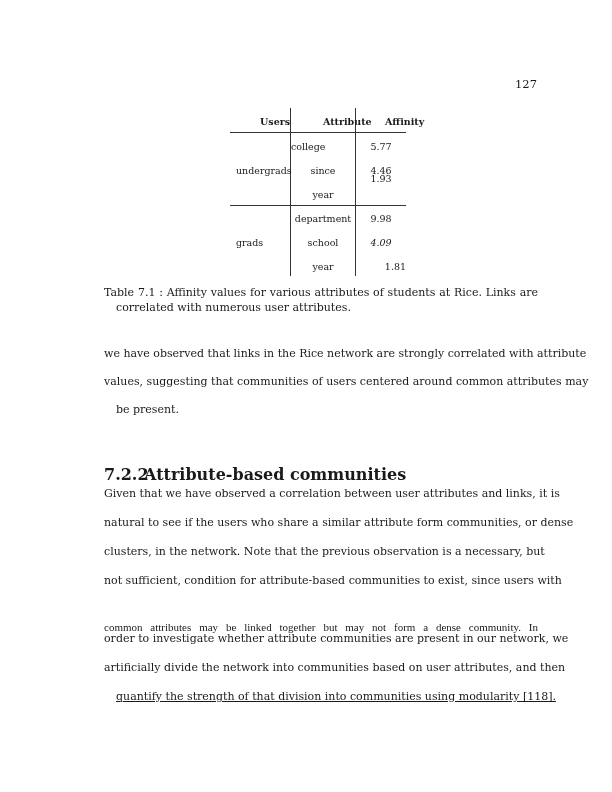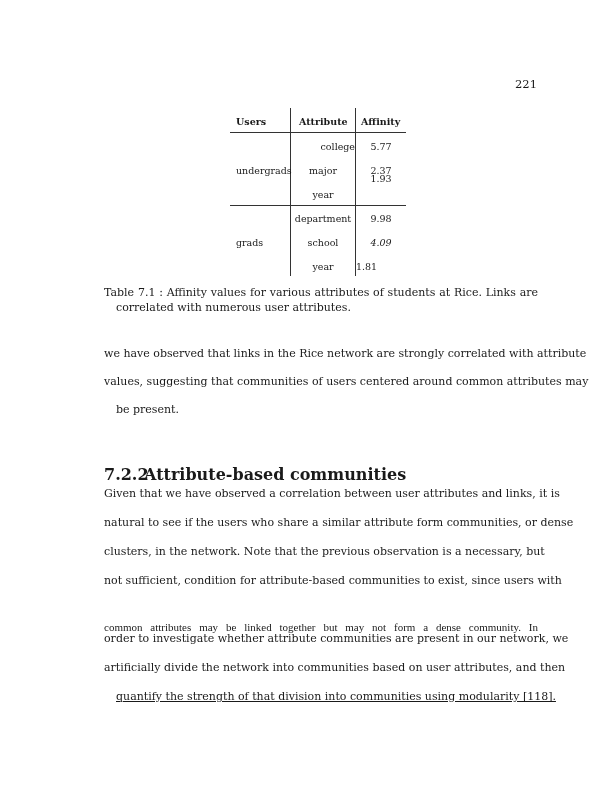--- a/index.html
+++ b/index.html
@@ -5,57 +5,57 @@
   html, body { margin: 0; padding: 0; background: #ffffff; }
   body { width: 612px; height: 792px; position: relative; overflow: hidden;
          font-family: "DejaVu Serif", "Liberation Serif", serif; color: #1a1a1a; }
   .abs { position: absolute; }
   .pagenum { left: 515px; top: 77px; font-size: 11.5px; }
 
   .tbl { left: 230px; top: 108px; width: 176px; height: 168px; font-size: 9.5px; }
   .vline { position: absolute; width: 1px; background: #333; top: 0; height: 168px; }
   .hline { position: absolute; height: 1px; background: #333; left: 0; width: 176px; }
   .cell { position: absolute; white-space: nowrap; }
-  .hdr { font-weight: bold; font-size: 9.5px; }
+  .hdr { font-weight: bold; font-size: 9.5px; margin-left: 24px; }
   .para { left: 104px; width: 434px; font-size: 11px; text-align: justify; }
   .line { position: absolute; left: 0; width: 434px; white-space: nowrap; text-align: justify; text-align-last: justify; }
   .line.last { text-align-last: left; margin-left: 12px; }
   .heading { left: 104px; top: 465px; font-size: 16px; font-weight: bold; white-space: nowrap; }
   .heading .num { display: inline-block; width: 40px; }
 </style>
 </head>
 <body>
 
-<div class="abs pagenum">221</div>
+<div class="abs pagenum">127</div>
 
 <div class="abs tbl">
   <div class="vline" style="left:60px;"></div>
   <div class="vline" style="left:125px;"></div>
   <div class="hline" style="top:24px;"></div>
   <div class="hline" style="top:97px;"></div>
 
   <div class="cell hdr" style="left:6px; top:8px;">Users</div>
   <div class="cell hdr" style="left:69px; top:8px;">Attribute</div>
   <div class="cell hdr" style="left:131px; top:8px;">Affinity</div>
 
   <div class="cell" style="left:6px; top:57px;">undergrads</div>
-  <div class="cell" style="left:61px; width:64px; text-align:right; top:33px;">college</div>
+  <div class="cell" style="left:61px; width:64px; text-align:left; top:33px;">college</div>
   <div class="cell" style="left:126px; width:50px; text-align:center; top:33px;">5.77</div>
-  <div class="cell" style="left:61px; width:64px; text-align:center; top:57px;">major</div>
-  <div class="cell" style="left:126px; width:50px; text-align:center; top:57px;">2.37</div>
+  <div class="cell" style="left:61px; width:64px; text-align:center; top:57px;">since</div>
+  <div class="cell" style="left:126px; width:50px; text-align:center; top:57px;">4.46</div>
   <div class="cell" style="left:61px; width:64px; text-align:center; top:81px;">year</div>
   <div class="cell" style="left:126px; width:50px; text-align:center; top:65px;">1.93</div>
 
   <div class="cell" style="left:6px; top:129px;">grads</div>
   <div class="cell" style="left:61px; width:64px; text-align:center; top:105px;">department</div>
   <div class="cell" style="left:126px; width:50px; text-align:center; top:105px;">9.98</div>
   <div class="cell" style="left:61px; width:64px; text-align:center; top:129px;">school</div>
   <div class="cell" style="left:126px; width:50px; text-align:center; top:129px;font-style:italic;">4.09</div>
   <div class="cell" style="left:61px; width:64px; text-align:center; top:153px;">year</div>
-  <div class="cell" style="left:126px; width:50px; text-align:left; top:153px;">1.81</div>
+  <div class="cell" style="left:126px; width:50px; text-align:right; top:153px;">1.81</div>
 </div>
 
 <div class="abs para" style="top:286px; height:32px;">
   <div class="line" style="top:0px;">Table 7.1 :  Affinity values for various attributes of students at Rice.  Links are</div>
   <div class="line last" style="top:15px;">correlated with numerous user attributes.</div>
 </div>
 
 <div class="abs para" style="top:347px; height:70px;">
   <div class="line" style="top:0px;">we have observed that links in the Rice network are strongly correlated with attribute</div>
   <div class="line" style="top:28px;">values, suggesting that communities of users centered around common attributes may</div>

